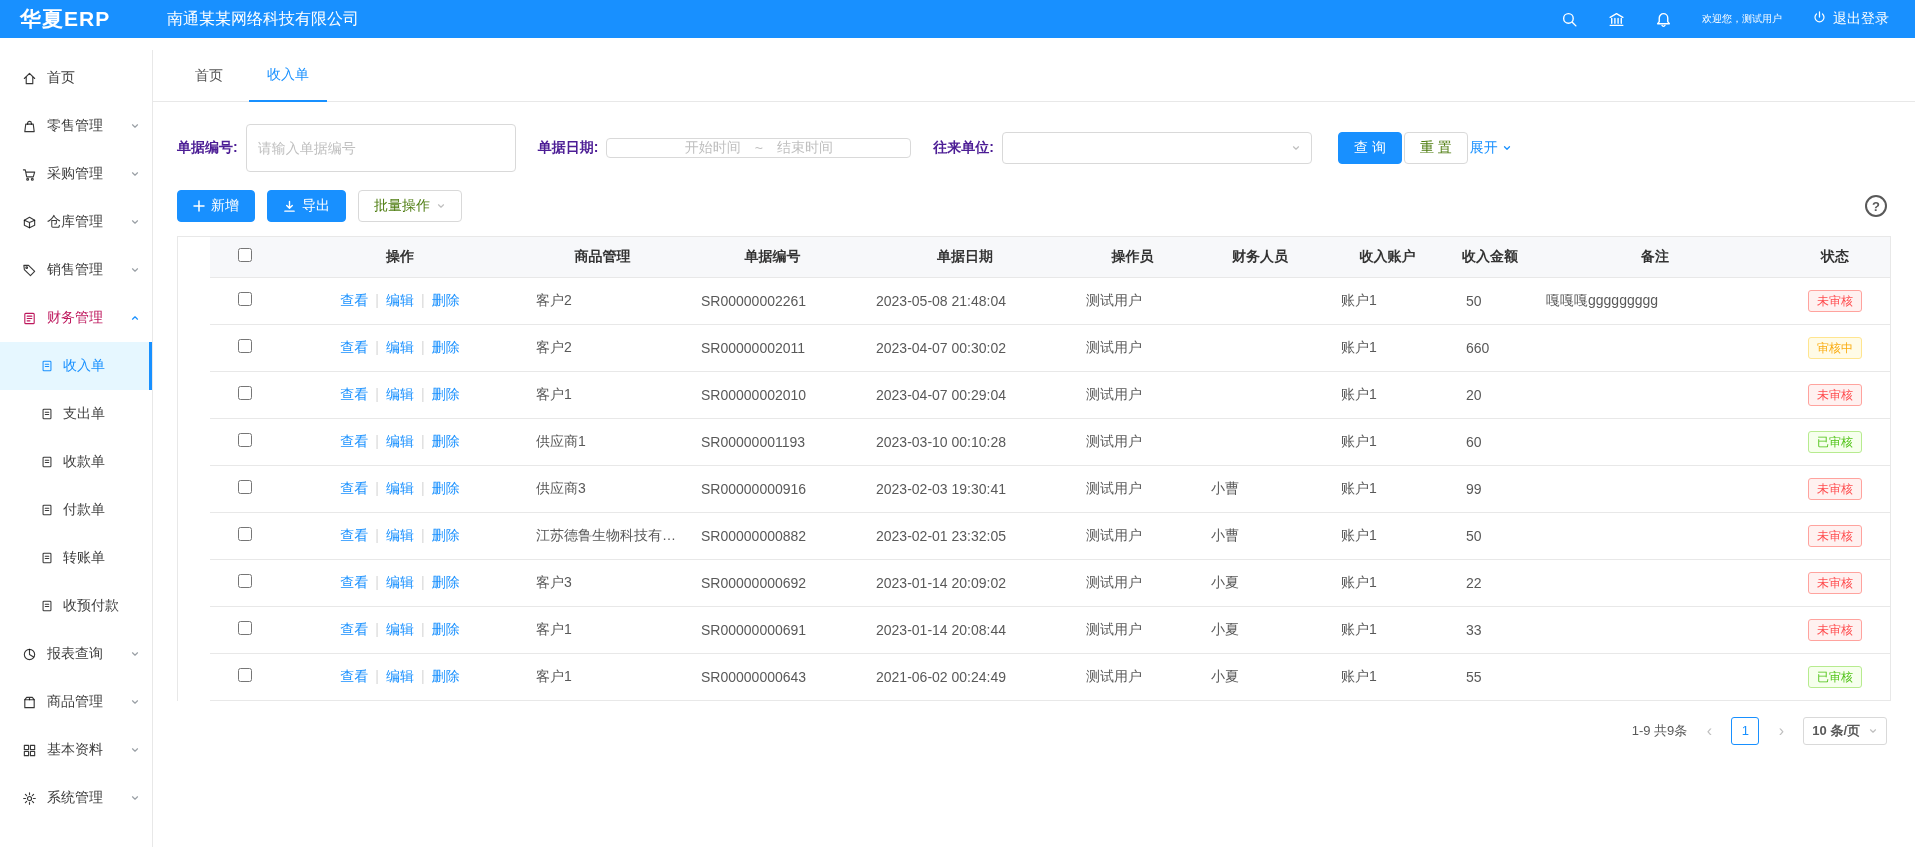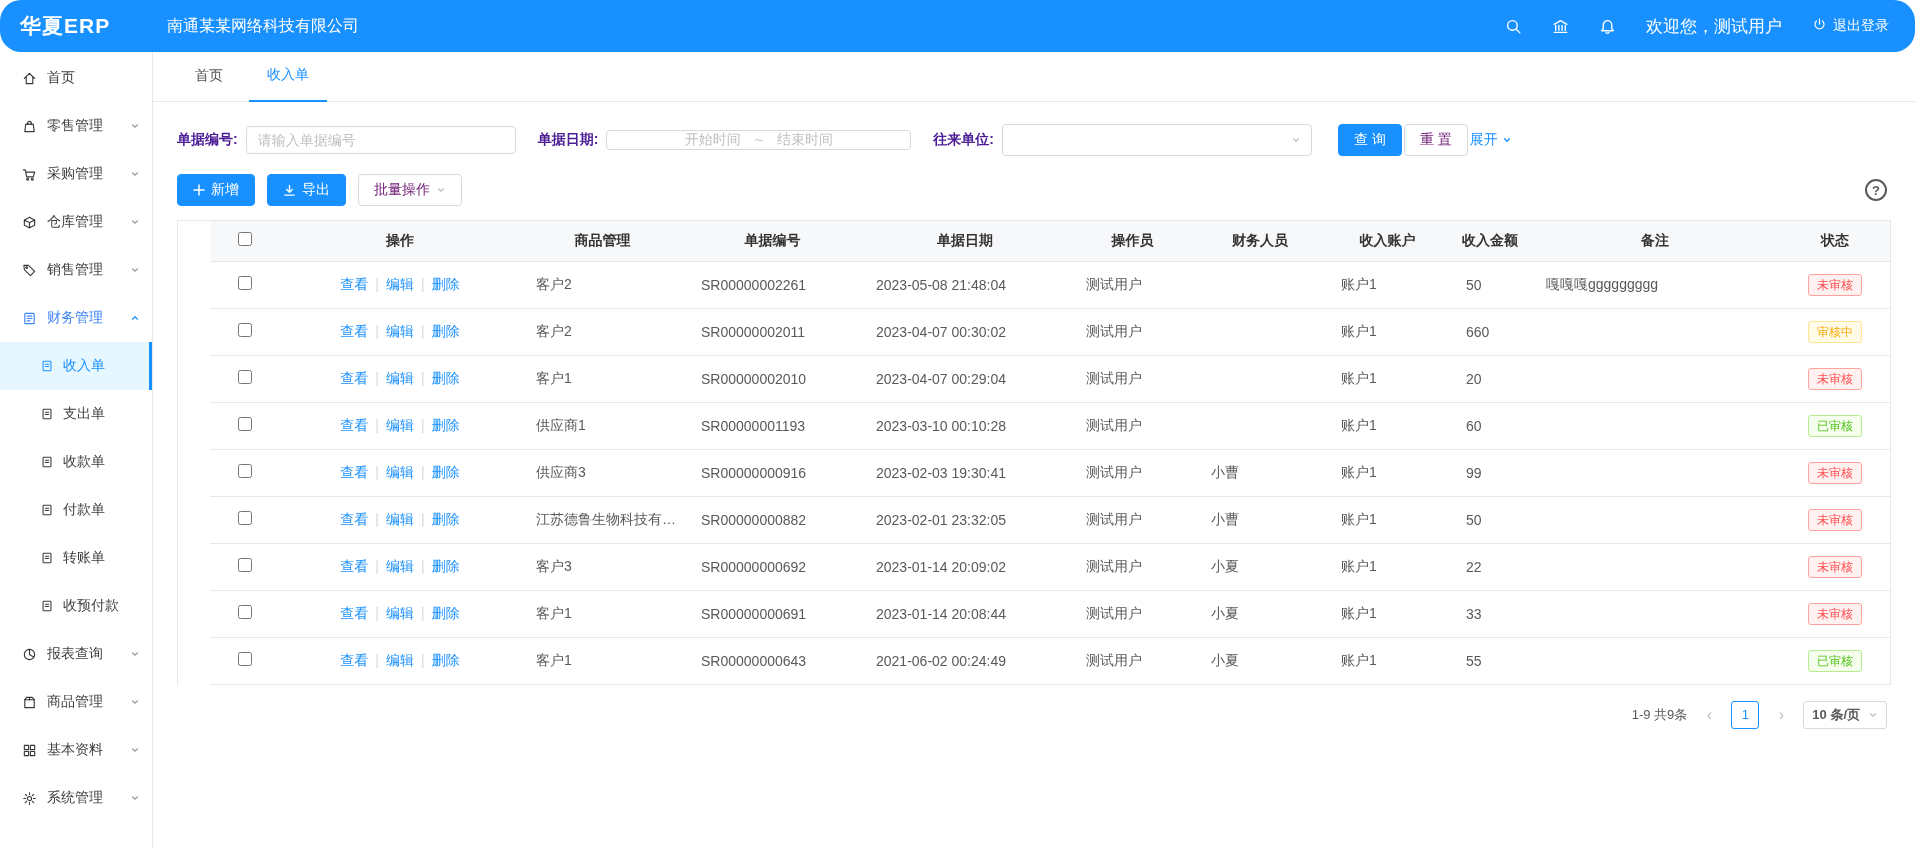--- a/index.html
+++ b/index.html
@@ -1,73 +1,73 @@
 <!DOCTYPE html>
 <html><head>
 <meta charset="utf-8">
 <style>
   * { margin:0; padding:0; box-sizing:border-box; }
   html,body { width:1915px; height:847px; overflow:hidden; background:#fff;
     font-family:"Liberation Sans","DejaVu Sans",sans-serif; font-size:14px; color:#333; }
 
   
-  .topbar { position:fixed; top:0; left:0; width:1915px; height:52px; background:#1890ff;
-    display:flex; align-items:center; color:#fff; z-index:20;border-radius:21px; }
+  .topbar { position:fixed; top:0; left:0; width:1915px; height:38px; background:#1890ff;
+    display:flex; align-items:center; color:#fff; z-index:20; }
   .logo { width:153px; flex:0 0 153px; padding-left:20px; font-size:21px; font-weight:bold; letter-spacing:1px; }
   .company { font-size:16px; margin-left:14px; }
   .topbar-right { margin-left:auto; display:flex; align-items:center; gap:30px; padding-right:26px; }
   .hicon { display:inline-flex; align-items:center; cursor:pointer; }
   .hicon svg, .logout svg { stroke:#fff; fill:none; stroke-width:1.3; stroke-linecap:round; stroke-linejoin:round; }
-  .welcome { font-size:17px;text-align:right; }
+  .welcome { font-size:10px;text-align:right; }
   .logout { display:inline-flex; align-items:center; gap:6px; cursor:pointer; font-size:14px; }
 
   
   .sidebar { position:fixed; top:50px; left:0; bottom:0; width:153px; background:#fff;
     border-right:1px solid #e8e8e8; padding-top:4px; z-index:10; }
   .side-item { height:48px; display:flex; align-items:center; padding:0 12px 0 22px;
     font-size:14px; color:rgba(0,0,0,.78); cursor:pointer; }
   .side-item .icw { display:inline-flex; margin-right:10px; }
   .side-item svg.ic { width:15px; height:15px; stroke:currentColor; fill:none; stroke-width:1.2;
     stroke-linecap:round; stroke-linejoin:round; }
   .side-item .chev { margin-left:auto; display:inline-flex; }
   .side-item .chev svg { width:10px; height:10px; stroke:#9aa0a6; fill:none; stroke-width:1.4;
     stroke-linecap:round; stroke-linejoin:round; }
-  .side-item.open { color:#3b82f6;text-align:right; }
+  .side-item.open { color:#be185d;text-align:right; }
   .side-item.open .chev svg { stroke:#1890ff; }
   .sub-item { height:48px; display:flex; align-items:center; padding-left:40px;
     font-size:14px; color:rgba(0,0,0,.78); cursor:pointer; }
   .sub-item .icw { display:inline-flex; margin-right:9px; }
   .sub-item svg.ic { width:14px; height:14px; stroke:currentColor; fill:none; stroke-width:1.2;
     stroke-linecap:round; stroke-linejoin:round; }
   .sub-item.active { background:#e6f7ff; color:#1890ff; border-right:3px solid #1890ff; }
 
   
   .main { margin-left:153px; padding-top:50px; width:1762px; }
   .tabbar { height:52px; display:flex; align-items:center; padding-left:24px;
     border-bottom:1px solid #e8e8e8; background:#fff; }
   .tab { padding:0 18px; height:52px; display:flex; align-items:center; font-size:14px;
     color:rgba(0,0,0,.7); cursor:pointer; margin-right:8px; }
   .tab.active { color:#1890ff; border-bottom:2px solid #1890ff; }
 
   .filterbar { display:flex; align-items:center; padding:22px 24px 12px 24px; }
   .flabel { font-weight:600; color:#4c1d95; margin-right:8px; white-space:nowrap; }
-  .finput { width:270px; height:28px; border:1px solid #d9d9d9; border-radius:4px;
+  .finput { width:270px; height:48px; border:1px solid #d9d9d9; border-radius:4px;
     padding:0 11px; font-size:14px; color:#333; outline:none; margin-right:22px;
     font-family:"Liberation Sans","DejaVu Sans",sans-serif; }
   .finput::placeholder { color:#bfbfbf; }
   .daterange { width:305px; height:20px; border:1px solid #d9d9d9; border-radius:4px;
     display:flex; align-items:center; justify-content:center; gap:14px; margin-right:22px; cursor:pointer; }
   .daterange .ph { color:#bfbfbf; font-size:14px; }
   .daterange .dsep { color:#bfbfbf; }
   .fselect { width:310px; height:32px; border:1px solid #d9d9d9; border-radius:4px;
     display:flex; align-items:center; justify-content:flex-end; padding:0 10px; margin-right:26px; cursor:pointer; }
   .fselect svg, .pg-size svg, .caret svg { width:10px; height:10px; stroke:#bfbfbf; fill:none;
     stroke-width:1.4; stroke-linecap:round; stroke-linejoin:round; }
   .btn { height:32px; border:1px solid #d9d9d9; background:#fff; border-radius:4px;
-    padding:0 15px; font-size:14px; color:#701a75; cursor:pointer; display:inline-flex;
+    padding:0 15px; font-size:14px; color:#4d7c0f; cursor:pointer; display:inline-flex;
     align-items:center; gap:6px; font-family:"Liberation Sans","DejaVu Sans",sans-serif; }
   .btn.primary { background:#1890ff; border-color:#1890ff; color:#fff; }
   .btn.primary svg { stroke:#fff; fill:none; stroke-width:1.5; stroke-linecap:round; stroke-linejoin:round; }
   .filterbar .btn { margin-right:2px; }
   .expand { color:#1890ff; display:inline-flex; align-items:center; gap:4px; cursor:pointer; text-decoration:none; }
   .expand svg { width:10px; height:10px; stroke:#1890ff; fill:none; stroke-width:1.5;
     stroke-linecap:round; stroke-linejoin:round; }
 
   .toolbar { display:flex; align-items:center; padding:6px 28px 14px 24px; gap:12px; }
   .help { margin-left:auto; width:22px; height:22px; border:2px solid #595959; border-radius:50%;

